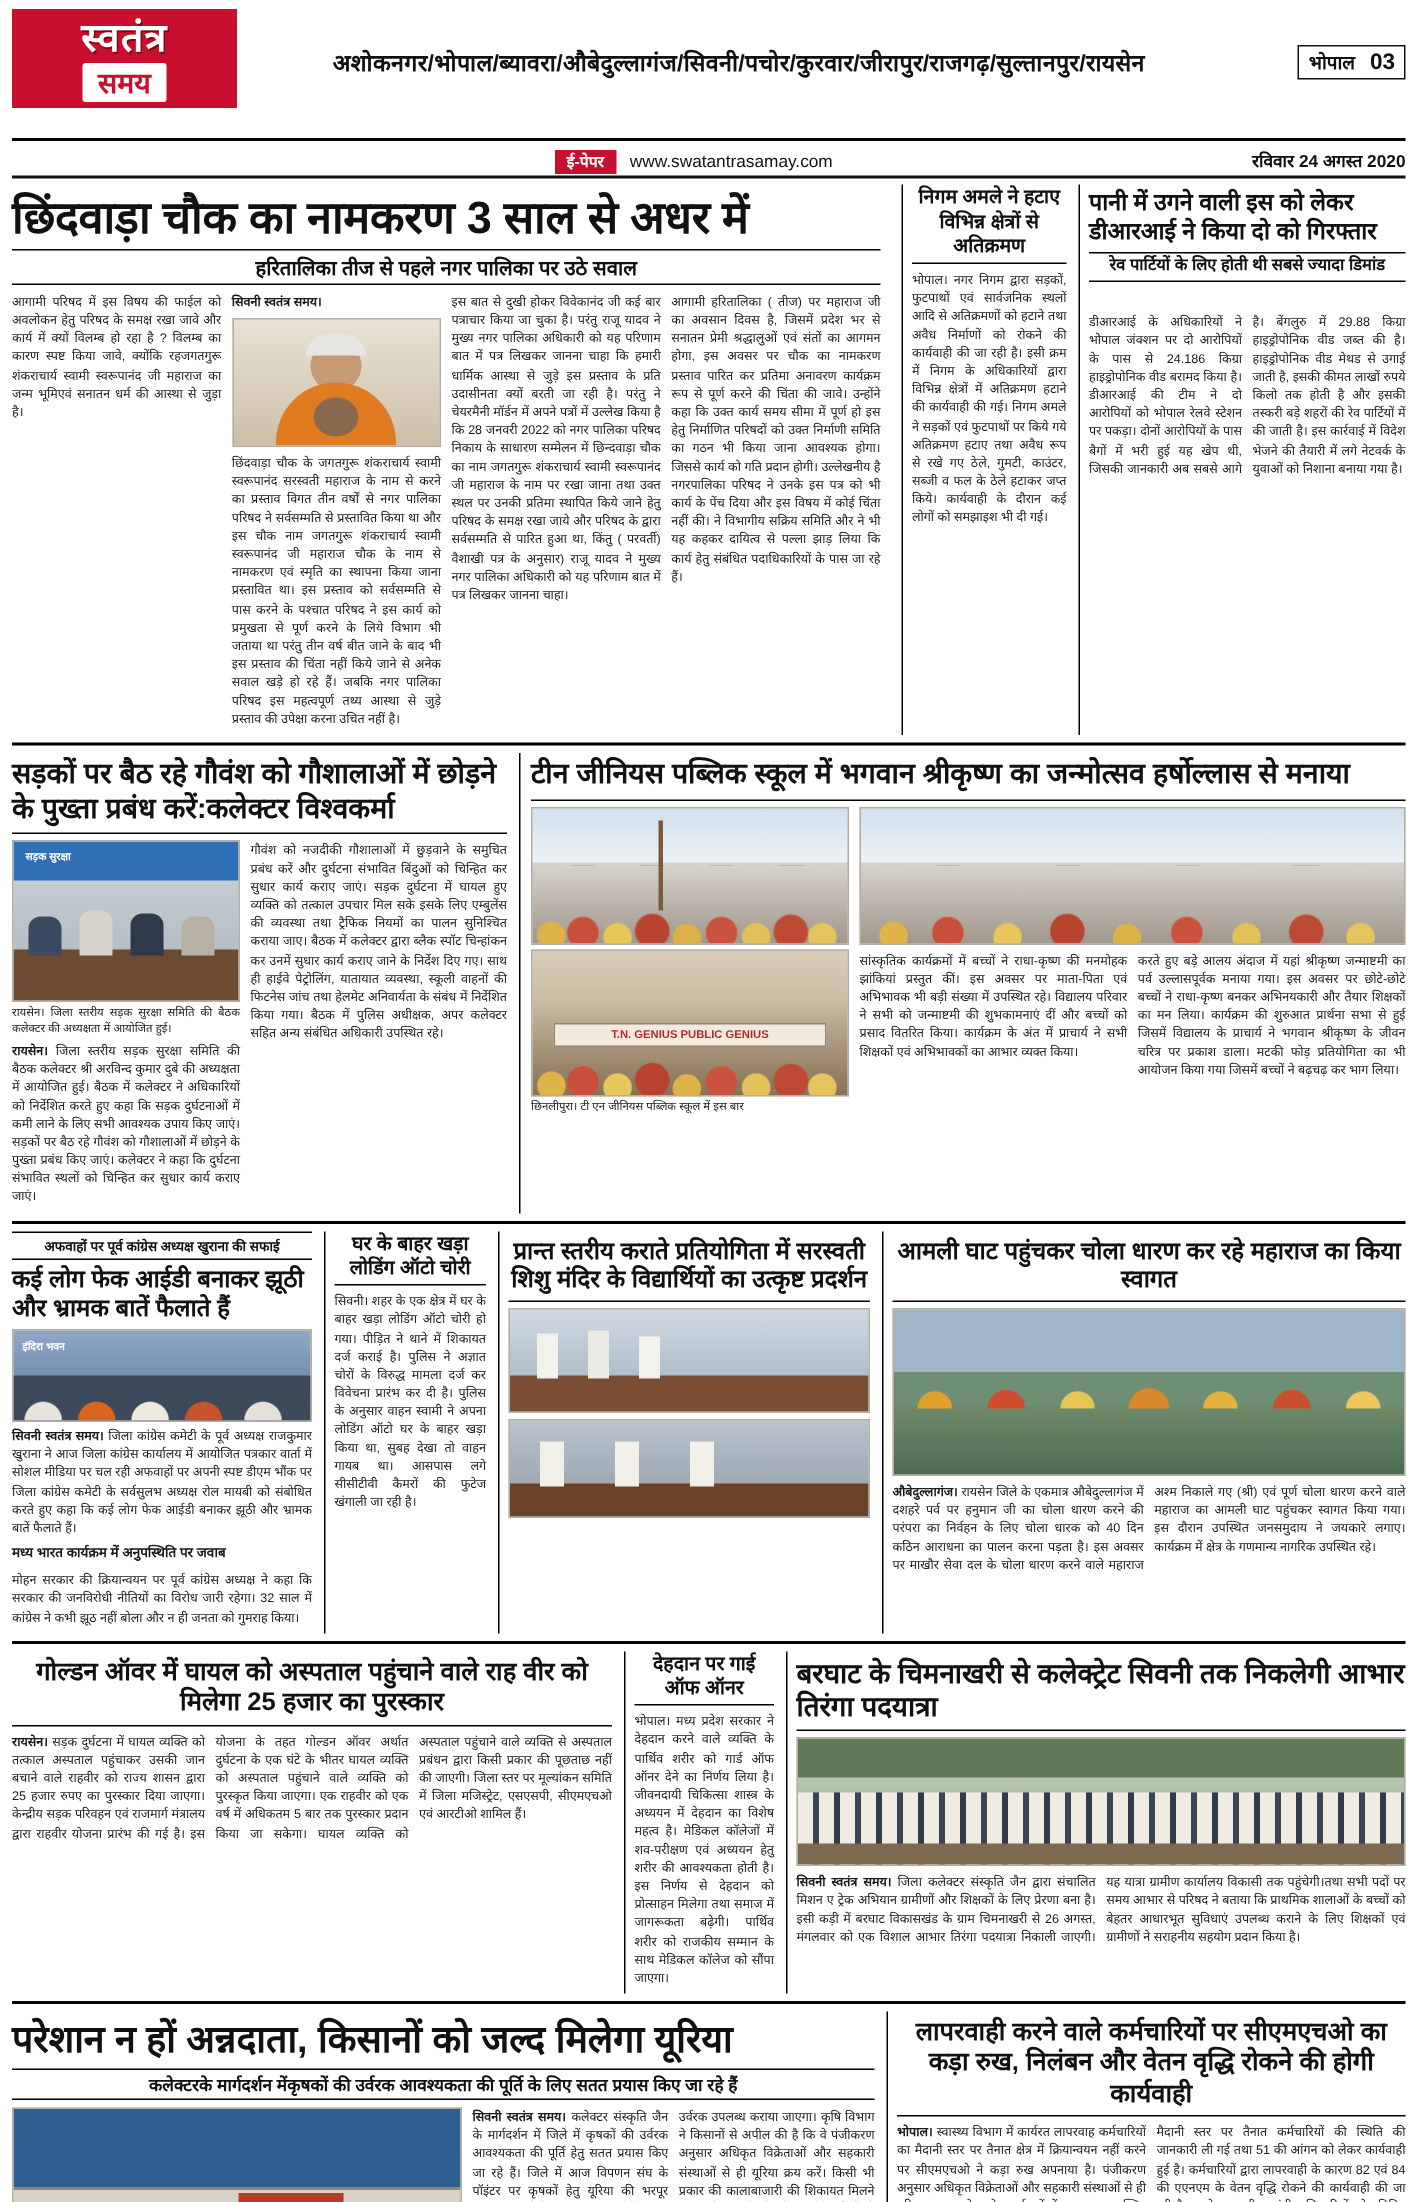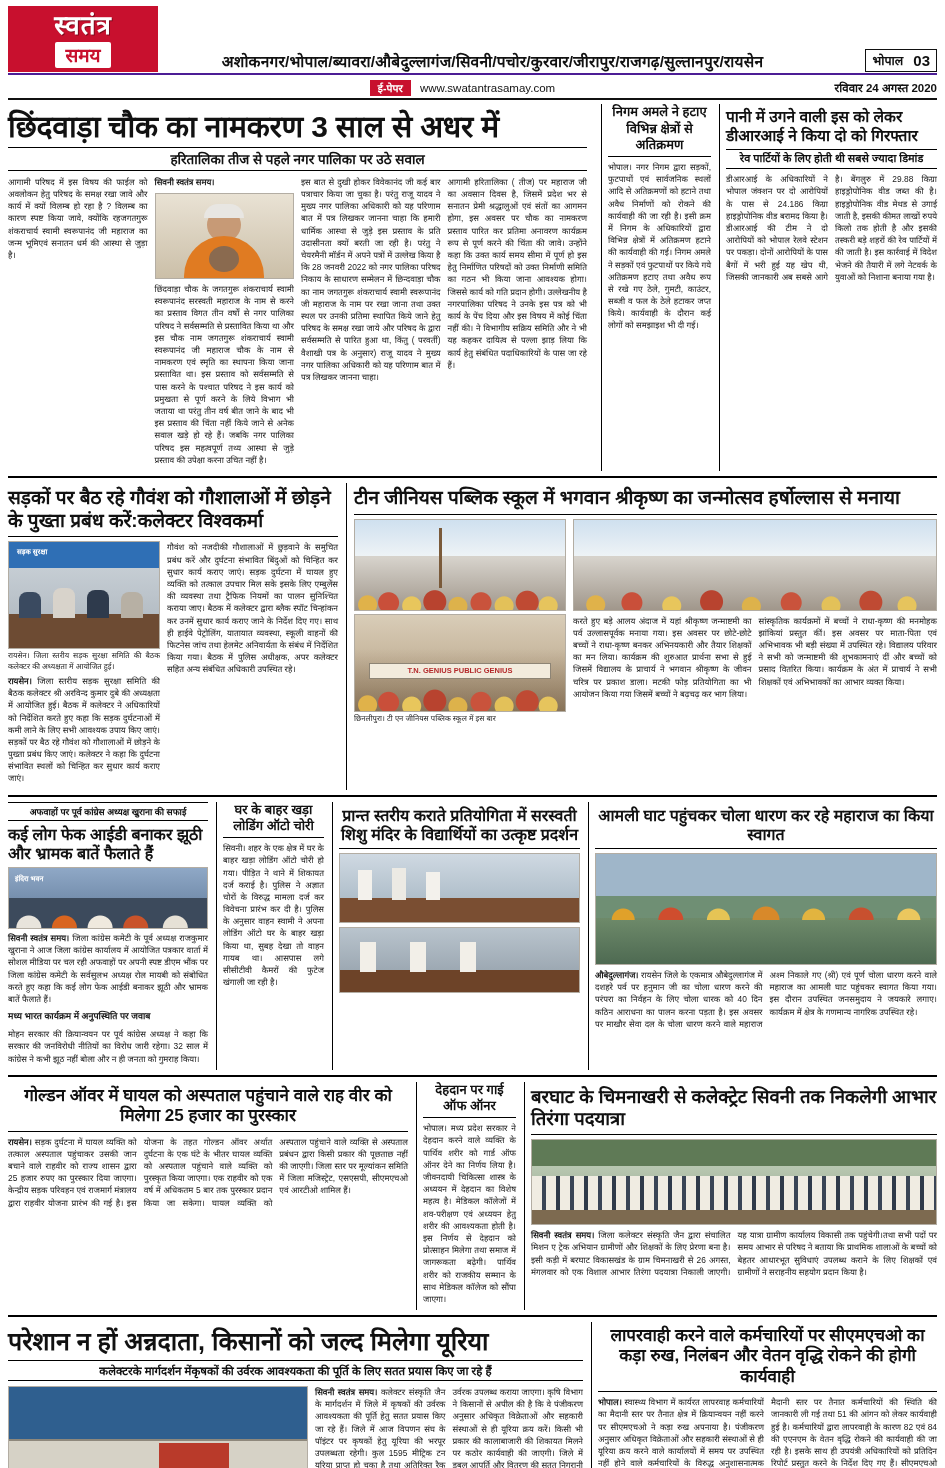--- a/index.html
+++ b/index.html
@@ -6,21 +6,21 @@
   html, body { margin:0; padding:0; }
   body {
     width: 945px;
     font-family: "Liberation Sans", sans-serif;
     background: #ffffff;
     color: #111;
   }
   .page { width: 945px; min-height: 1468px; background:#fff; padding: 6px 8px 4px 8px; }
 
   
-  .masthead { display:flex; align-items:flex-end; border-bottom:2px solid #4c1d95; padding-bottom:1px; }
+  .masthead { display:flex; align-items:center; border-bottom:2px solid #000000; padding-bottom:20px; }
   .logo-box {
     width: 150px; background:#c8102e; color:#fff; text-align:center;
     padding:6px 4px 4px 4px; position:relative;
   }
   .logo-main { font-size:26px; font-weight:bold; letter-spacing:1px; line-height:1.05; text-shadow:1px 1px 0 #7a0a1c; }
   .logo-sub {
     display:inline-block; background:#fff; color:#c8102e; font-size:19px; font-weight:bold;
     padding:0 10px; margin-top:3px; border-radius:2px;
   }
   .masthead-mid { flex:1; padding:4px 6px 0 8px; }
@@ -140,21 +140,21 @@
     <div style="width:110px; border-left:1px solid #000; padding-left:6px;">
       <div class="kicker" style="border-bottom:1px solid #000; padding-bottom:3px;">निगम अमले ने हटाए विभिन्न क्षेत्रों से अतिक्रमण</div>
       <div class="body" style="margin-top:4px;">
         <p>भोपाल। नगर निगम द्वारा सड़कों, फुटपाथों एवं सार्वजनिक स्थलों आदि से अतिक्रमणों को हटाने तथा अवैध निर्माणों को रोकने की कार्यवाही की जा रही है। इसी क्रम में निगम के अधिकारियों द्वारा विभिन्न क्षेत्रों में अतिक्रमण हटाने की कार्यवाही की गई। निगम अमले ने सड़कों एवं फुटपाथों पर किये गये अतिक्रमण हटाए तथा अवैध रूप से रखे गए ठेले, गुमटी, काउंटर, सब्जी व फल के ठेले हटाकर जप्त किये। कार्यवाही के दौरान कई लोगों को समझाइश भी दी गई।</p>
       </div>
     </div>
 
     <div style="width:218px; border-left:1px solid #000; padding-left:6px;">
       <div class="sec-head" style="font-size:15.5px;">पानी में उगने वाली इस को लेकर डीआरआई ने किया दो को गिरफ्तार</div>
       <div class="kicker" style="border-top:1px solid #000;border-bottom:1px solid #000;padding:2px 0;font-size:11px;">रेव पार्टियों के लिए होती थी सबसे ज्यादा डिमांड</div>
-      <div class="body" style="margin-top:4px; column-count:2; column-gap:7px;">
+      <div class="body" style="margin-top:20px; column-count:2; column-gap:7px;">
         <p>डीआरआई के अधिकारियों ने भोपाल जंक्शन पर दो आरोपियों के पास से 24.186 किग्रा हाइड्रोपोनिक वीड बरामद किया है। डीआरआई की टीम ने दो आरोपियों को भोपाल रेलवे स्टेशन पर पकड़ा। दोनों आरोपियों के पास बैगों में भरी हुई यह खेप थी, जिसकी जानकारी अब सबसे आगे है। बेंगलुरु में 29.88 किग्रा हाइड्रोपोनिक वीड जब्त की है। हाइड्रोपोनिक वीड मेथड से उगाई जाती है, इसकी कीमत लाखों रुपये किलो तक होती है और इसकी तस्करी बड़े शहरों की रेव पार्टियों में की जाती है। इस कार्रवाई में विदेश भेजने की तैयारी में लगे नेटवर्क के युवाओं को निशाना बनाया गया है।</p>
       </div>
     </div>
   </div>
 
   <div class="rule-thick"></div>
 
   <div style="display:flex; gap:8px;">
 
     <div style="width:330px;">
@@ -202,22 +202,22 @@
             </div>
           </div>
           <div class="cap">छिनलीपुरा। टी एन जीनियस पब्लिक स्कूल में इस बार</div>
         </div>
         <div style="flex:1;">
           <div class="photo" style="height:92px;">
             <div class="sky"></div>
               <div class="crowd"></div>
           </div>
           <div class="body" style="margin-top:4px; column-count:2; column-gap:7px;">
+            <p>सांस्कृतिक कार्यक्रमों में बच्चों ने राधा-कृष्ण की मनमोहक झांकियां प्रस्तुत कीं। इस अवसर पर माता-पिता एवं अभिभावक भी बड़ी संख्या में उपस्थित रहे। विद्यालय परिवार ने सभी को जन्माष्टमी की शुभकामनाएं दीं और बच्चों को प्रसाद वितरित किया। कार्यक्रम के अंत में प्राचार्य ने सभी शिक्षकों एवं अभिभावकों का आभार व्यक्त किया।</p>
             <p>करते हुए बड़े आलय अंदाज में यहां श्रीकृष्ण जन्माष्टमी का पर्व उल्लासपूर्वक मनाया गया। इस अवसर पर छोटे-छोटे बच्चों ने राधा-कृष्ण बनकर अभिनयकारी और तैयार शिक्षकों का मन लिया। कार्यक्रम की शुरुआत प्रार्थना सभा से हुई जिसमें विद्यालय के प्राचार्य ने भगवान श्रीकृष्ण के जीवन चरित्र पर प्रकाश डाला। मटकी फोड़ प्रतियोगिता का भी आयोजन किया गया जिसमें बच्चों ने बढ़चढ़ कर भाग लिया।</p>
-            <p>सांस्कृतिक कार्यक्रमों में बच्चों ने राधा-कृष्ण की मनमोहक झांकियां प्रस्तुत कीं। इस अवसर पर माता-पिता एवं अभिभावक भी बड़ी संख्या में उपस्थित रहे। विद्यालय परिवार ने सभी को जन्माष्टमी की शुभकामनाएं दीं और बच्चों को प्रसाद वितरित किया। कार्यक्रम के अंत में प्राचार्य ने सभी शिक्षकों एवं अभिभावकों का आभार व्यक्त किया।</p>
           </div>
         </div>
       </div>
     </div>
   </div>
 
   <div class="rule-thick"></div>
 
   <div style="display:flex; gap:8px;">
 

